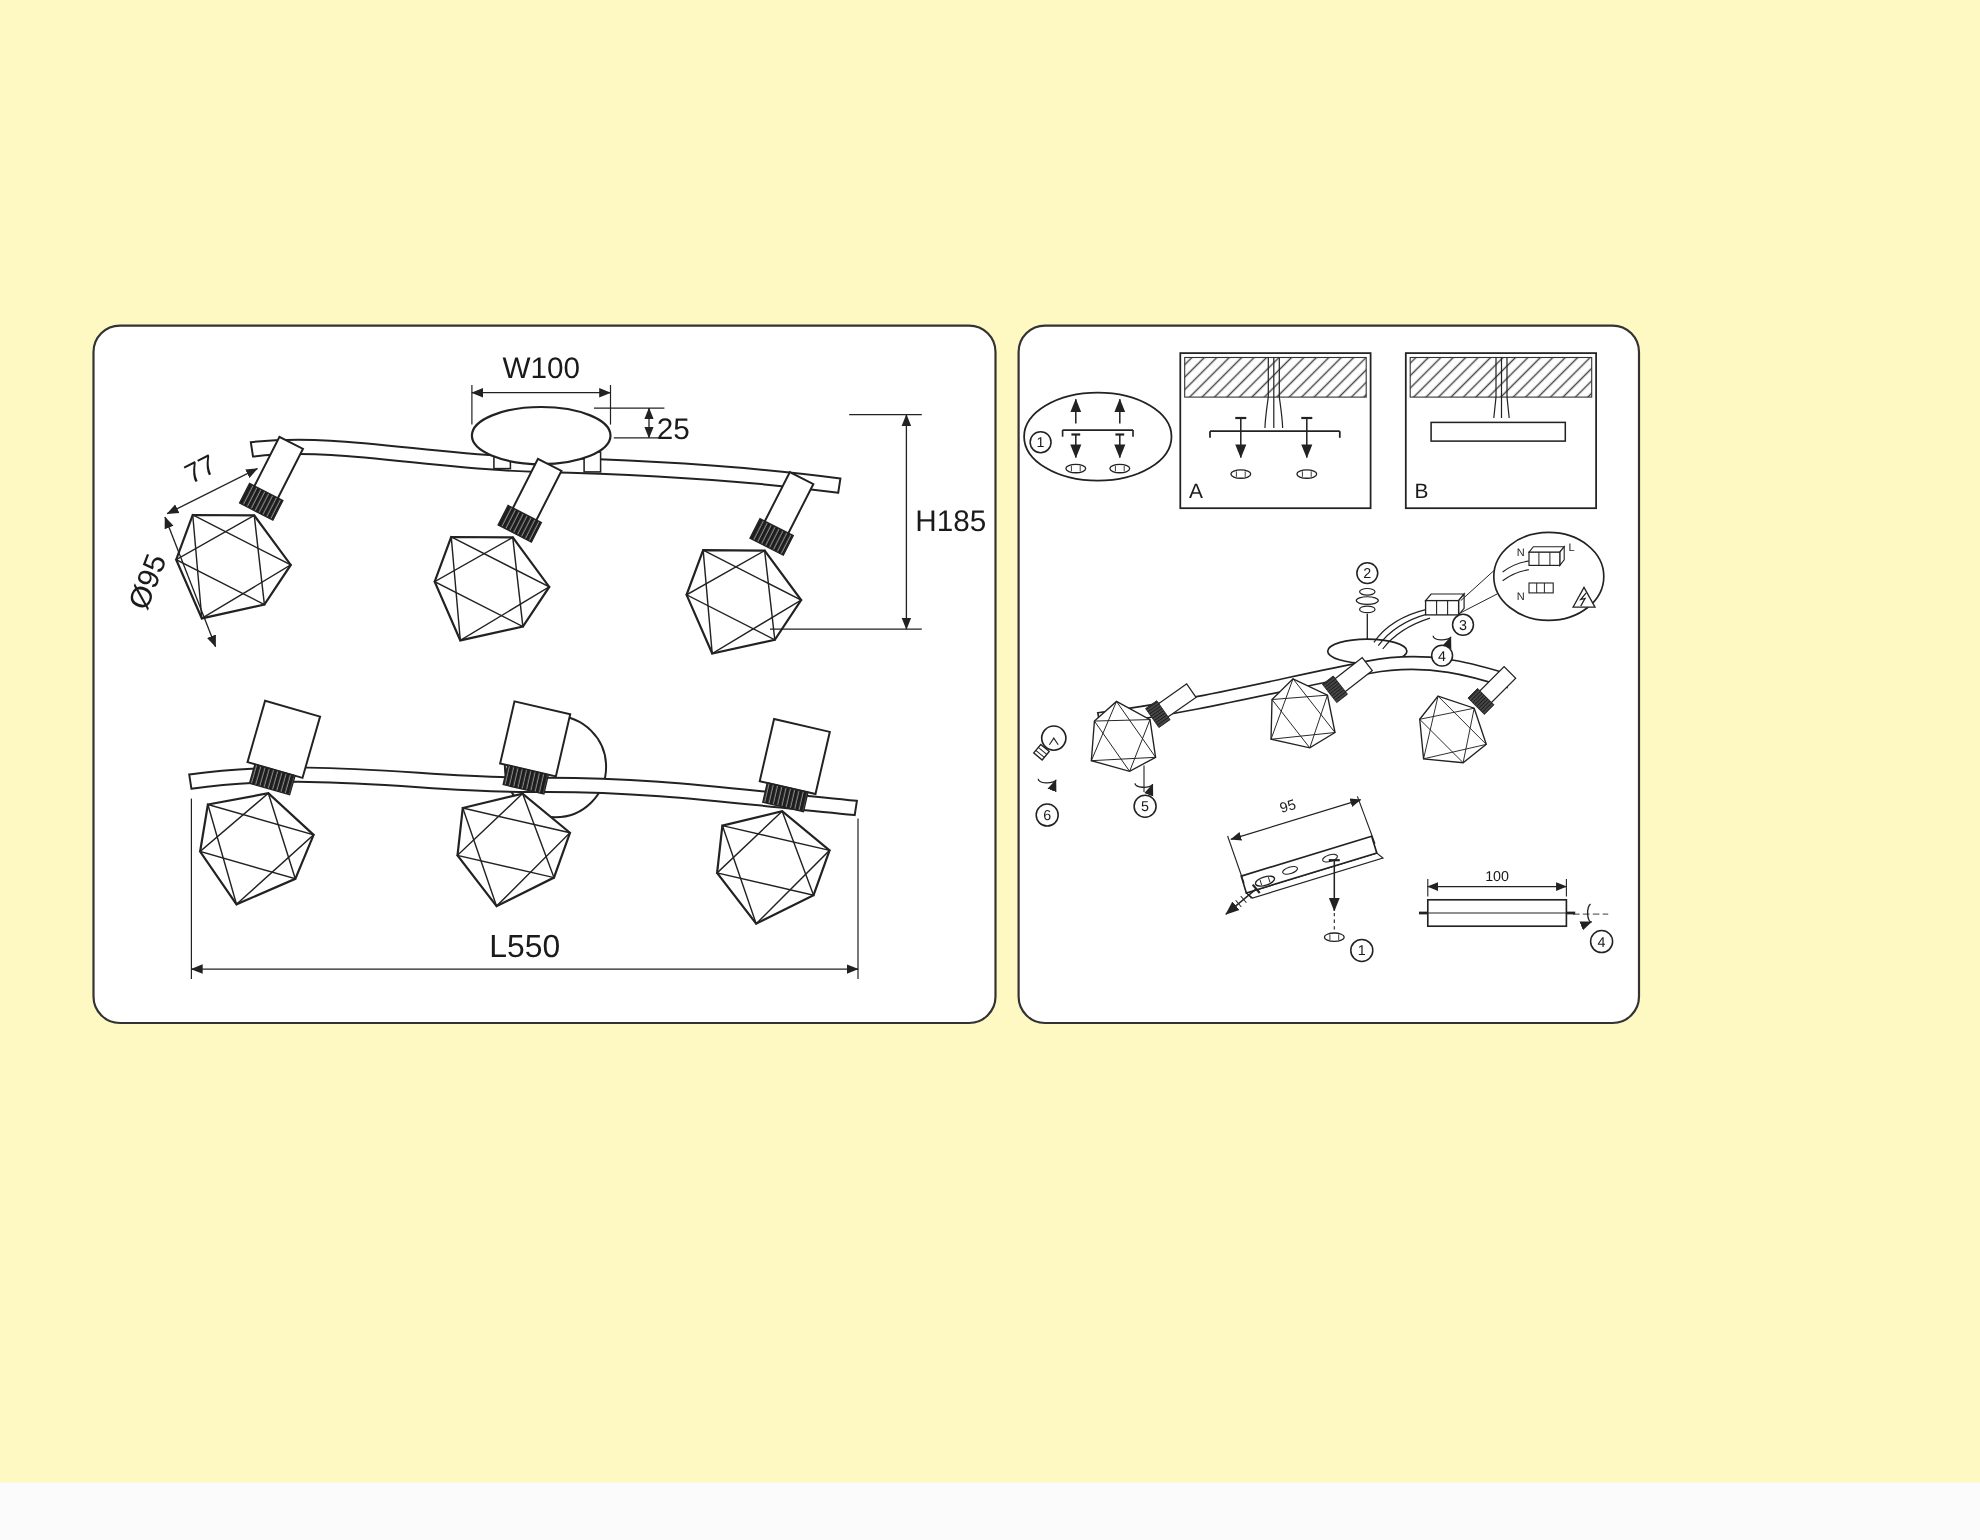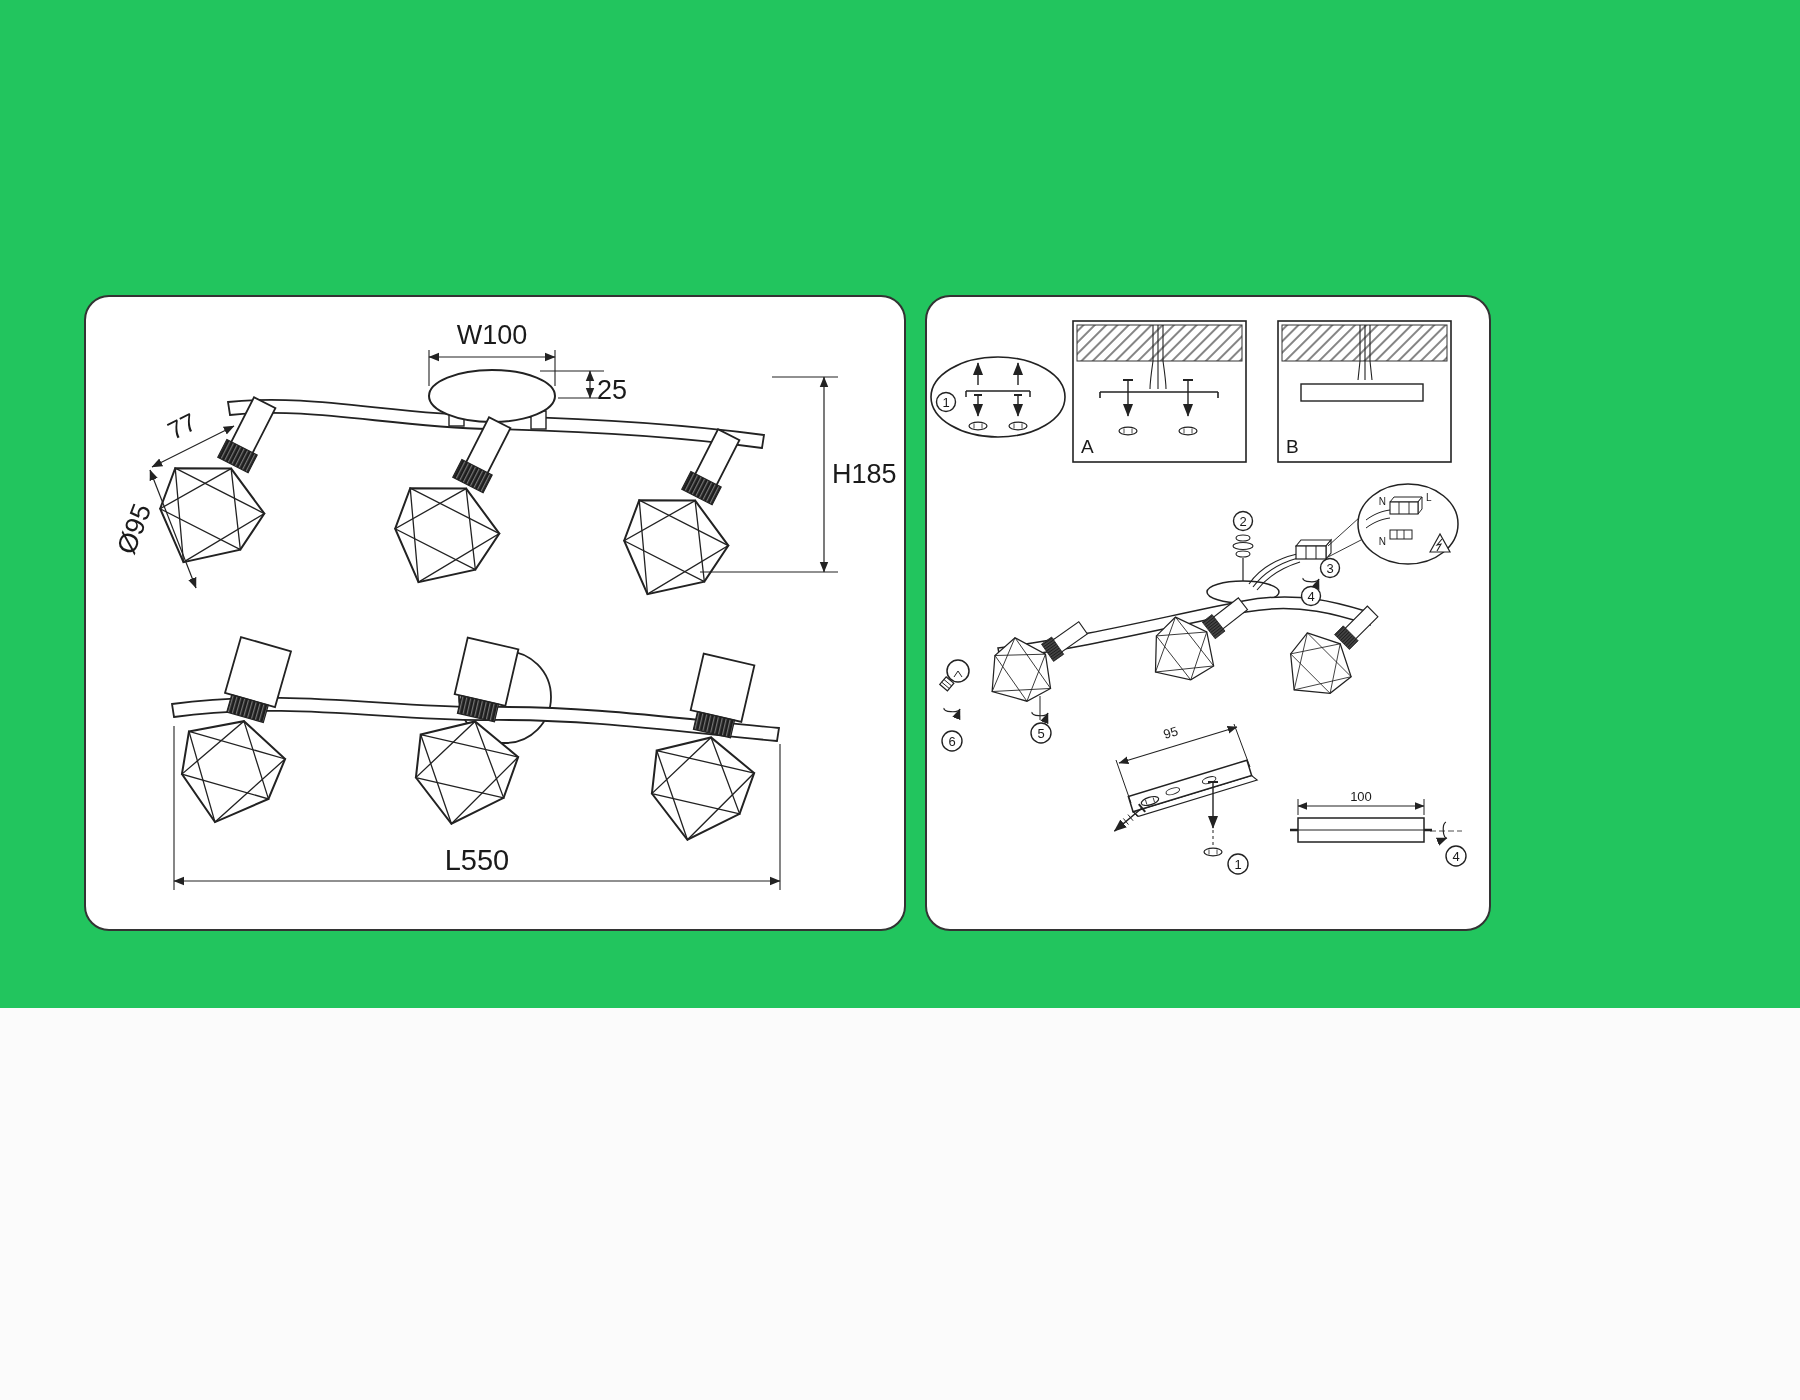--- a/index.html
+++ b/index.html
@@ -1,16 +1,16 @@
 <!DOCTYPE html>
 <html><head>
 <meta charset="utf-8">
 <style>
   html,body{margin:0;padding:0;background:#fbfbfb;}
-  .canvas{position:relative;width:1800px;height:1008px;background:#22c55e;overflow:hidden;}
+  .canvas{position:relative;width:1800px;height:1348px;background:#fef9c3;overflow:hidden;}
   svg{position:absolute;left:0;top:0;}
   text{font-family:"Liberation Sans","DejaVu Sans",sans-serif;fill:#1a1a1a;}
   .dim-lg{font-size:27px;}
   .dim-xl{font-size:29px;}
   .dim-md{font-size:25px;}
   .dim-sm{font-size:13px;}
   .lbl{font-size:19px;}
   .tiny{font-size:10px;}
   .stepnum{font-size:13px;}
   .ln{stroke:#222;fill:none;}

